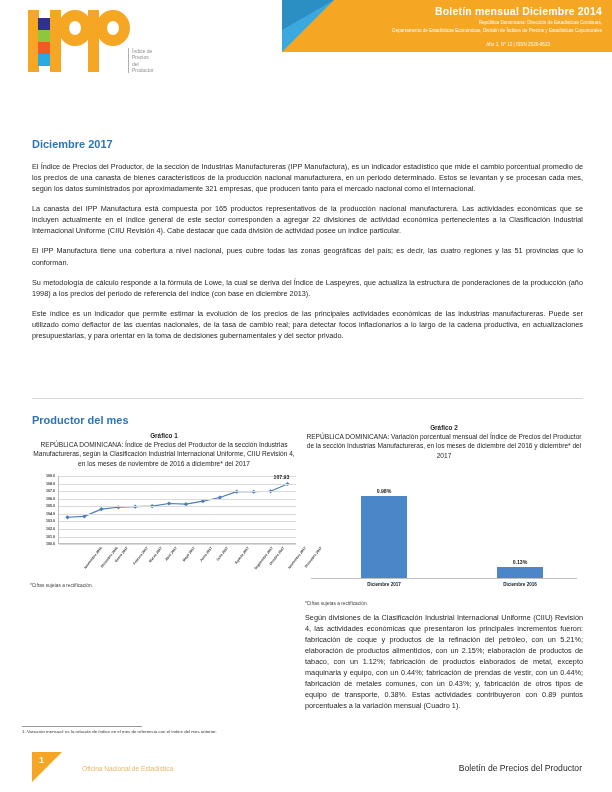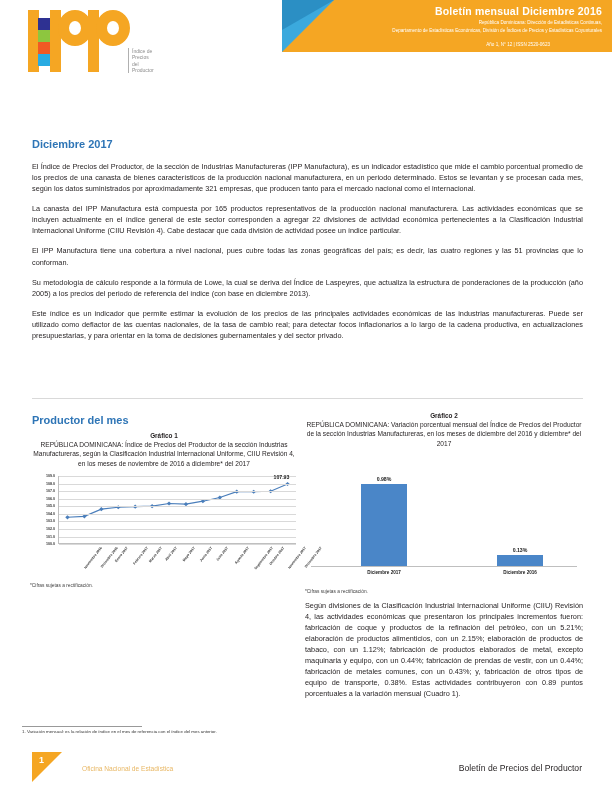--- a/index.html
+++ b/index.html
@@ -198,21 +198,21 @@
     left: 32px;
   }
   .col-left {
     position: absolute;
     top: 432px;
     left: 30px;
     width: 268px;
   }
   .col-right {
     position: absolute;
-    top: 412px;
+    top: 424px;
     left: 305px;
     width: 278px;
   }
   .chart-label {
     font-size: 6.4px;
     font-weight: bold;
     text-align: center;
     margin: 0 0 1px 0;
   }
   .chart-caption {
@@ -393,21 +393,21 @@
 </head>
 <body>
 
 <div class="header">
 
   <div class="header-banner">
     <div class="banner-corner">
       <div class="tri-a"></div>
       <div class="tri-b"></div>
     </div>
-    <div class="banner-title">Boletín mensual Diciembre 2016</div>
+    <div class="banner-title">Boletín mensual Diciembre 2014</div>
     <div class="banner-sub1">República Dominicana: Dirección de Estadísticas Continuas,</div>
     <div class="banner-sub2">Departamento de Estadísticas Económicas, División de Índices de Precios y Estadísticas Coyunturales</div>
     <div class="banner-issn">Año 1, N° 12 | ISSN 2520-0623</div>
   </div>
 
   <div class="logo">
     <div class="logo-bar"></div>
     <div class="logo-sq sq1"></div>
     <div class="logo-sq sq2"></div>
     <div class="logo-sq sq3"></div>
@@ -427,21 +427,21 @@
     </div>
   </div>
 
 </div>
 
 <div class="intro">
   <div class="section-title">Diciembre 2017</div>
   <p>El Índice de Precios del Productor, de la sección de Industrias Manufactureras (IPP Manufactura), es un indicador estadístico que mide el cambio porcentual promedio de los precios de una canasta de bienes característicos de la producción nacional manufacturera, en un periodo determinado. Estos se levantan y se procesan cada mes, según los datos suministrados por aproximadamente 321 empresas, que producen tanto para el mercado nacional como el internacional.</p>
   <p>La canasta del IPP Manufactura está compuesta por 165 productos representativos de la producción nacional manufacturera. Las actividades económicas que se incluyen actualmente en el índice general de este sector corresponden a agregar 22 divisiones de actividad económica pertenecientes a la Clasificación Industrial Internacional Uniforme (CIIU Revisión 4). Cabe destacar que cada división de actividad posee un índice particular.</p>
   <p>El IPP Manufactura tiene una cobertura a nivel nacional, pues cubre todas las zonas geográficas del país; es decir, las cuatro regiones y las 51 provincias que lo conforman.</p>
-  <p>Su metodología de cálculo responde a la fórmula de Lowe, la cual se deriva del Índice de Laspeyres, que actualiza la estructura de ponderaciones de la producción (año 2005) a los precios del periodo de referencia del índice (con base en diciembre 2013).</p>
+  <p>Su metodología de cálculo responde a la fórmula de Lowe, la cual se deriva del Índice de Laspeyres, que actualiza la estructura de ponderaciones de la producción (año 1998) a los precios del periodo de referencia del índice (con base en diciembre 2013).</p>
   <p>Este índice es un indicador que permite estimar la evolución de los precios de las principales actividades económicas de las industrias manufactureras. Puede ser utilizado como deflactor de las cuentas nacionales, de la tasa de cambio real; para detectar focos inflacionarios a lo largo de la cadena productiva, en actualizaciones presupuestarias, y para orientar en la toma de decisiones gubernamentales y del sector privado.</p>
 </div>
 
 <div class="rule" style="top:398px"></div>
 
 <div class="resultados-title section-title">Productor del mes</div>
 
 <div class="col-left">
   <div class="chart-label">Gráfico 1</div>
   <div class="chart-caption">REPÚBLICA DOMINICANA: Índice de Precios del Productor de la sección Industrias Manufactureras, según la Clasificación Industrial Internacional Uniforme, CIIU Revisión 4, en los meses de noviembre de 2016 a diciembre* del 2017</div>

